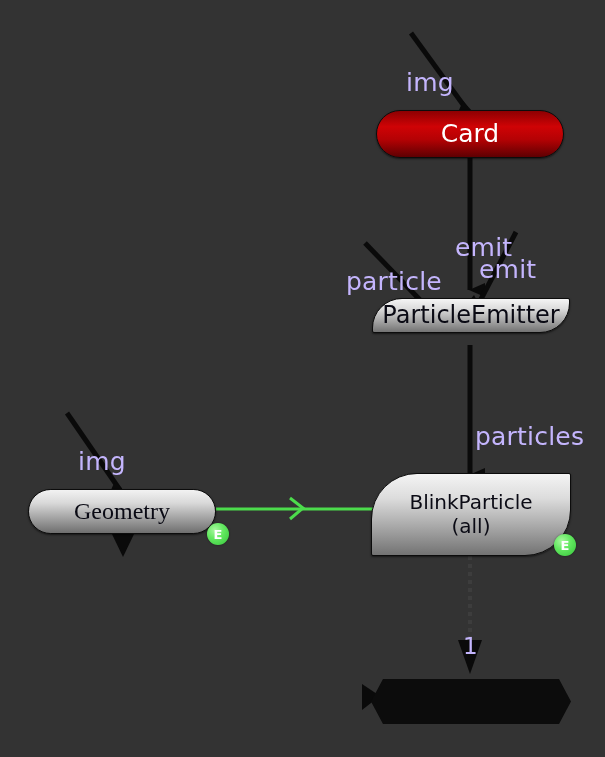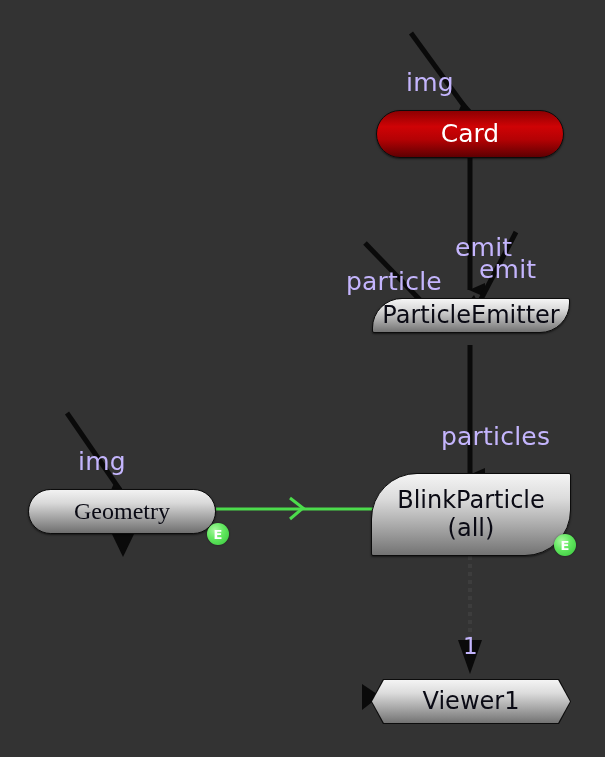--- a/index.html
+++ b/index.html
@@ -53,21 +53,21 @@
     background: linear-gradient(180deg, #f4f4f4 0%, #dcdcdc 30%, #ababab 63%, #737373 100%);
     border: 1px solid #0c0c0c;
     box-shadow: 0 1px 2px rgba(0,0,0,0.55);
   }
   .node-emitter {
     border-radius: 30px 2px 30px 2px;
     font-size: 24px;
   }
   .node-blink {
     border-radius: 46px 2px 46px 2px;
-    font-size: 24px;
+    font-size: 20px;
     flex-direction: column;
   }
   .node-blink .ln2 { margin-top: 3px; }
   
   .node-hex {
     background: linear-gradient(180deg, #f4f4f4 0%, #dcdcdc 30%, #ababab 63%, #737373 100%);
     clip-path: polygon(6% 0%, 94% 0%, 100% 50%, 94% 100%, 6% 100%, 0% 50%);
     font-size: 24px;
   }
   .hex-outline {
@@ -163,21 +163,21 @@
   </svg>
 
   <div class="port-label" style="left:406px; top:68px;">img</div>
 
   <div class="port-label" style="left:455px; top:233px;">emit</div>
 
   <div class="port-label" style="left:479px; top:255px;">emit</div>
 
   <div class="port-label" style="left:346px; top:267px;">particle</div>
 
-  <div class="port-label" style="left:441px; top:422px;">particles</div>
+  <div class="port-label" style="left:475px; top:422px;">particles</div>
 
   <div class="port-label" style="left:78px; top:447px;">img</div>
 
   <div class="port-label small" style="left:463px; top:633px;">1</div>
 
   <div class="node node-pill node-card" style="left:376px; top:110px; width:188px; height:48px;">
     <span>Card</span>
   </div>
 
   <div class="node node-leaf node-emitter" style="left:372px; top:298px; width:198px; height:35px;">
@@ -189,17 +189,14 @@
     <span class="ln2">(all)</span>
   </div>
   <div class="badge-e" style="left:554px; top:534px;">E</div>
 
   <div class="node node-pill node-geometry" style="left:28px; top:489px; width:188px; height:45px;">
     <span>Geometry</span>
   </div>
   <div class="badge-e" style="left:207px; top:523px;">E</div>
 
   <div class="hex-outline" style="left:371px; top:679px; width:200px; height:45px;"></div>
-  <div class="node node-hex" style="left:372px; top:680px; width:198px; height:43px;">
-    <span>Viewer1</span>
-  </div>
 
 </div>
 
 </body></html>

